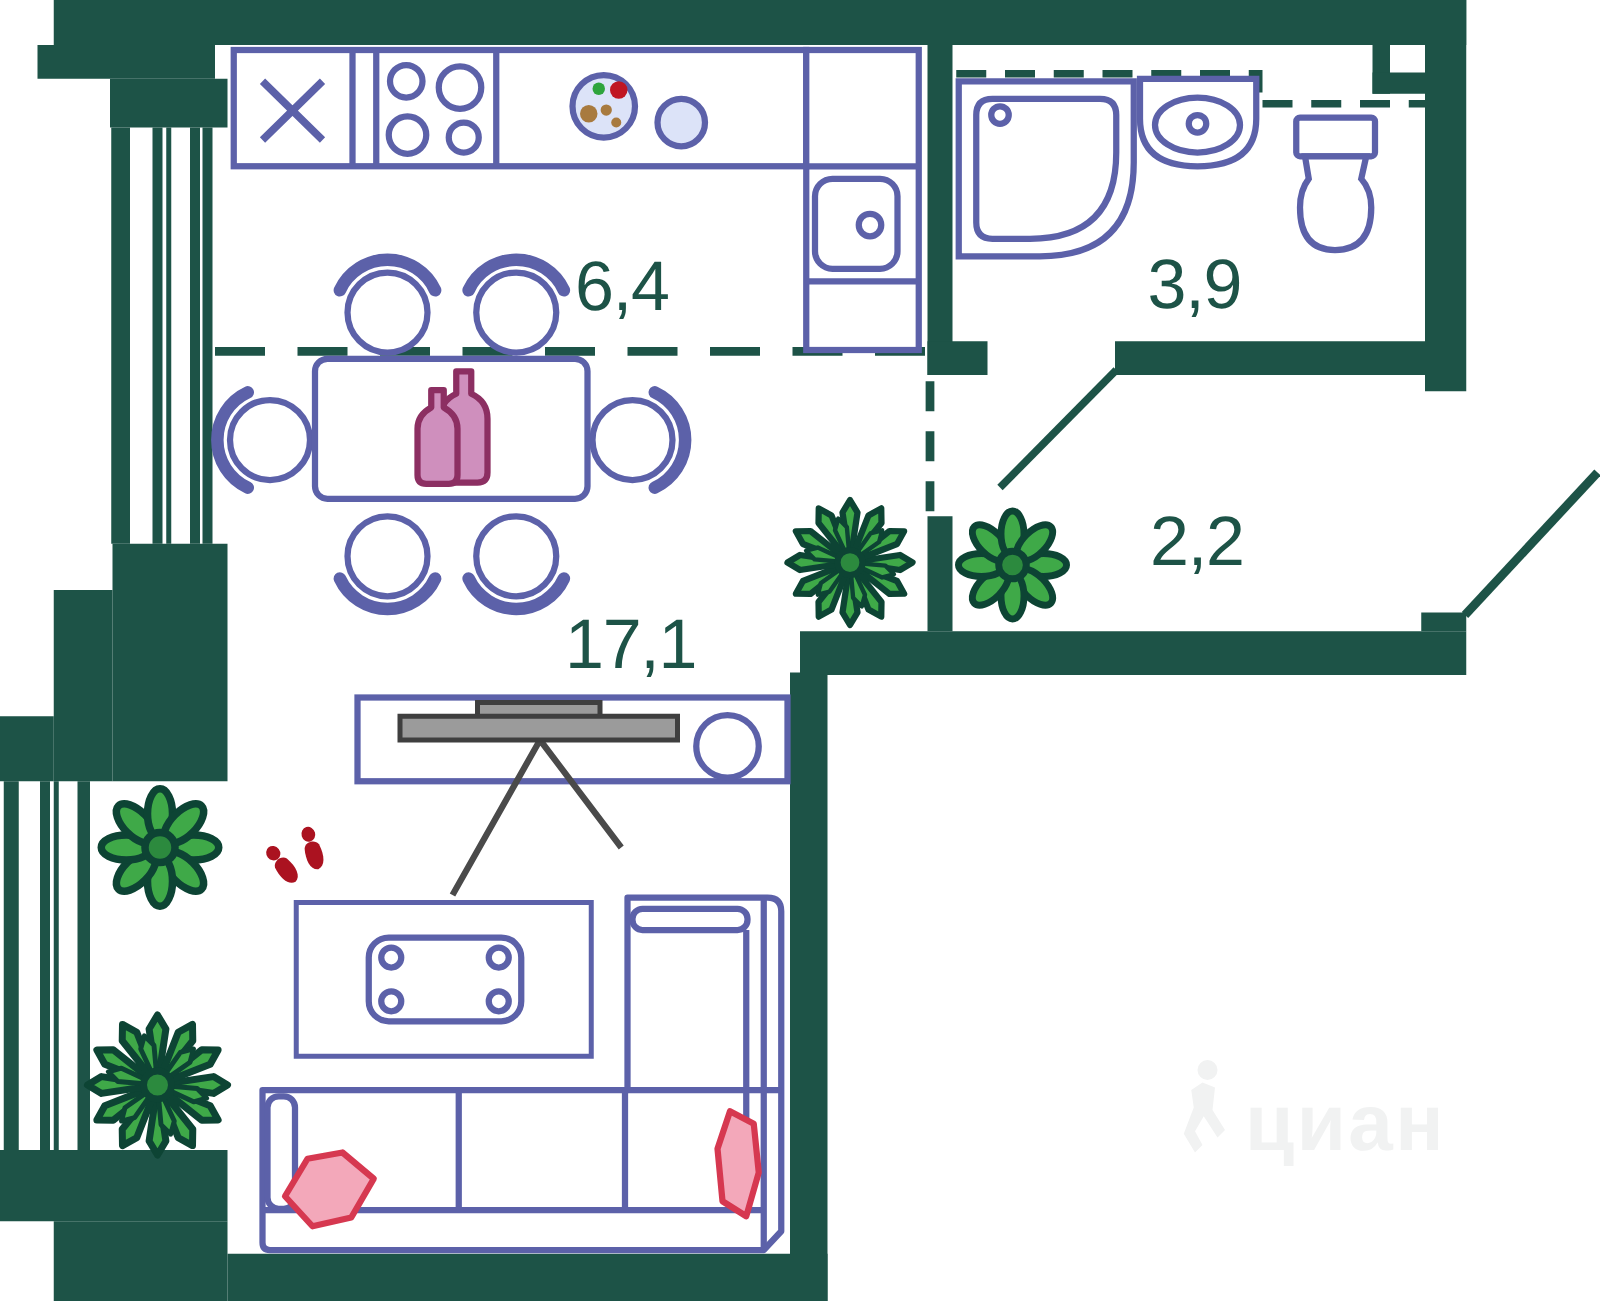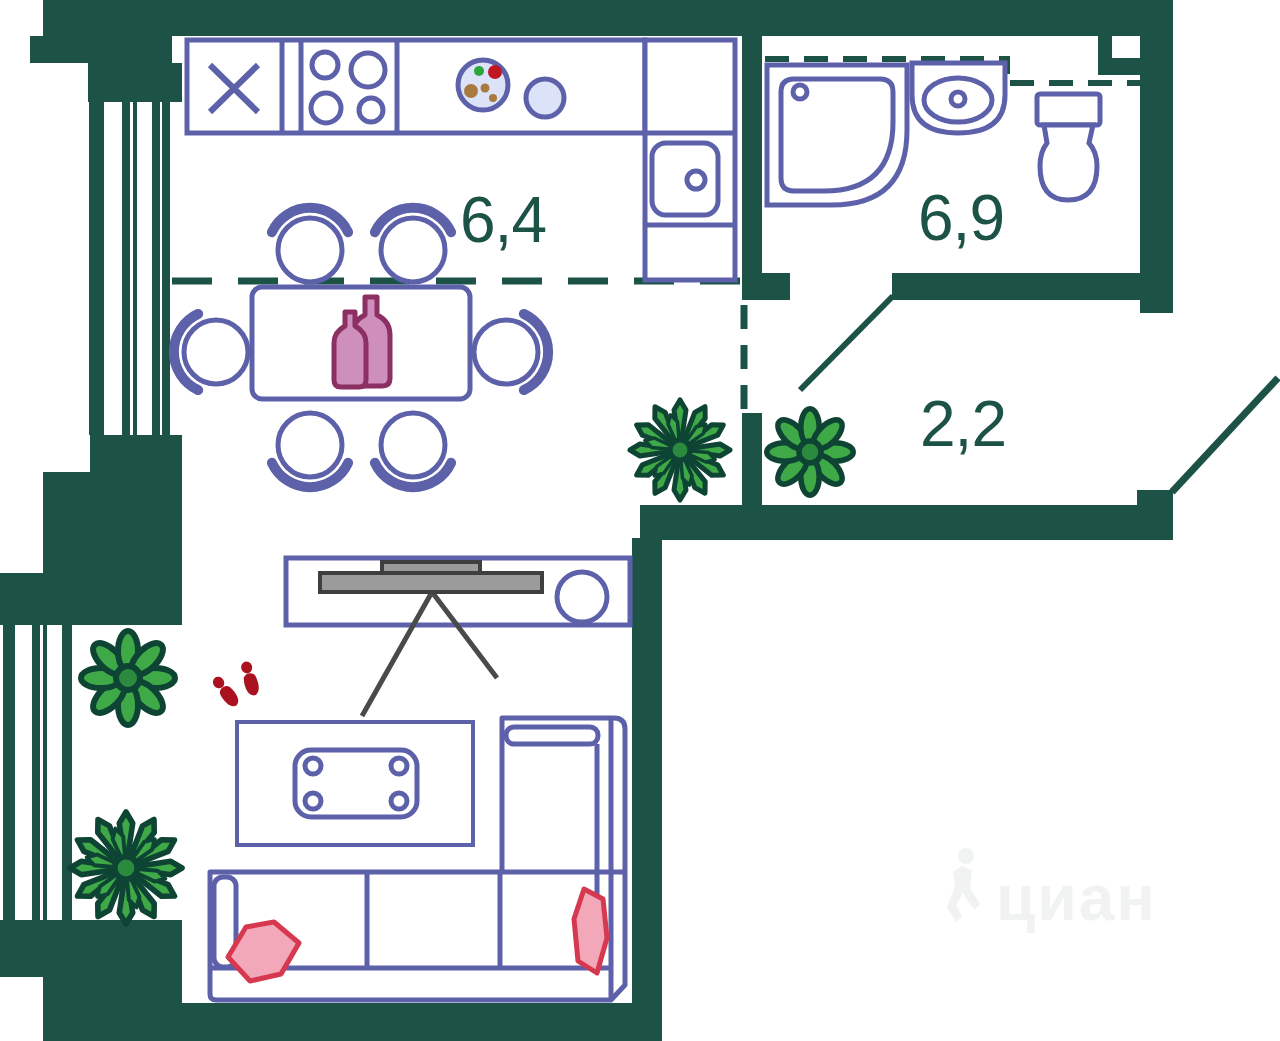--- a/index.html
+++ b/index.html
@@ -1,20 +1,20 @@
 <!DOCTYPE html>
 <html><head>
 <meta charset="utf-8">
 <style>
   html,body{margin:0;padding:0;background:#ffffff;}
   .stage{position:relative;width:1280px;height:1041px;background:#ffffff;overflow:hidden;
          font-family:"Liberation Sans", sans-serif;}
   .stage svg.plan{position:absolute;left:0;top:0;}
-  .area-label{position:absolute;color:#1d5347;font-size:64px;line-height:1;
-              font-family:"Liberation Sans",sans-serif;letter-spacing:-1px;}
+  .area-label{position:absolute;color:#1d5347;font-size:56px;line-height:1;
+              font-family:"Liberation Sans",sans-serif;letter-spacing:-1px;margin-top:13px;}
   .watermark{position:absolute;left:938px;top:846px;display:flex;align-items:flex-end;
              color:#f1f2f2;}
   .watermark .wm-text{font-size:64px;font-weight:bold;line-height:1;letter-spacing:2px;
              font-family:"Liberation Sans",sans-serif;}
   .watermark svg{margin-right:10px;}
 </style>
 </head>
 <body>
 
 <div class="stage">
@@ -217,22 +217,23 @@
     <use href="#plant-spiky" transform="translate(126,868) scale(1.12)"></use>
   </g>
 
   <g>
     <use href="#slipper" transform="translate(226,692) rotate(-38)"></use>
     <use href="#slipper" transform="translate(250,679) rotate(-16)"></use>
   </g>
 </svg>
 
 <div class="area-label" style="left:460px;top:188px;">6,4</div>
-<div class="area-label" style="left:918px;top:186px;">6,9</div>
+<div class="area-label" style="left:918px;top:186px;">3,9</div>
 <div class="area-label" style="left:920px;top:392px;">2,2</div>
+<div class="area-label" style="left:452px;top:474px;">17,1</div>
 
 <div class="watermark">
   <svg width="48" height="84" viewBox="0 0 24 42">
     <g fill="#f1f2f2">
       <circle cx="14" cy="5" r="4"></circle>
       <path d="M12 10 L17 12 L16 21 L21 29 L18 32 L12.5 23.5 L9 29.5 L12 35 L9 38 L4.5 30.5 L8.5 20 L7.5 13 Z"></path>
     </g>
   </svg>
   <span class="wm-text">циан</span>
 </div>

